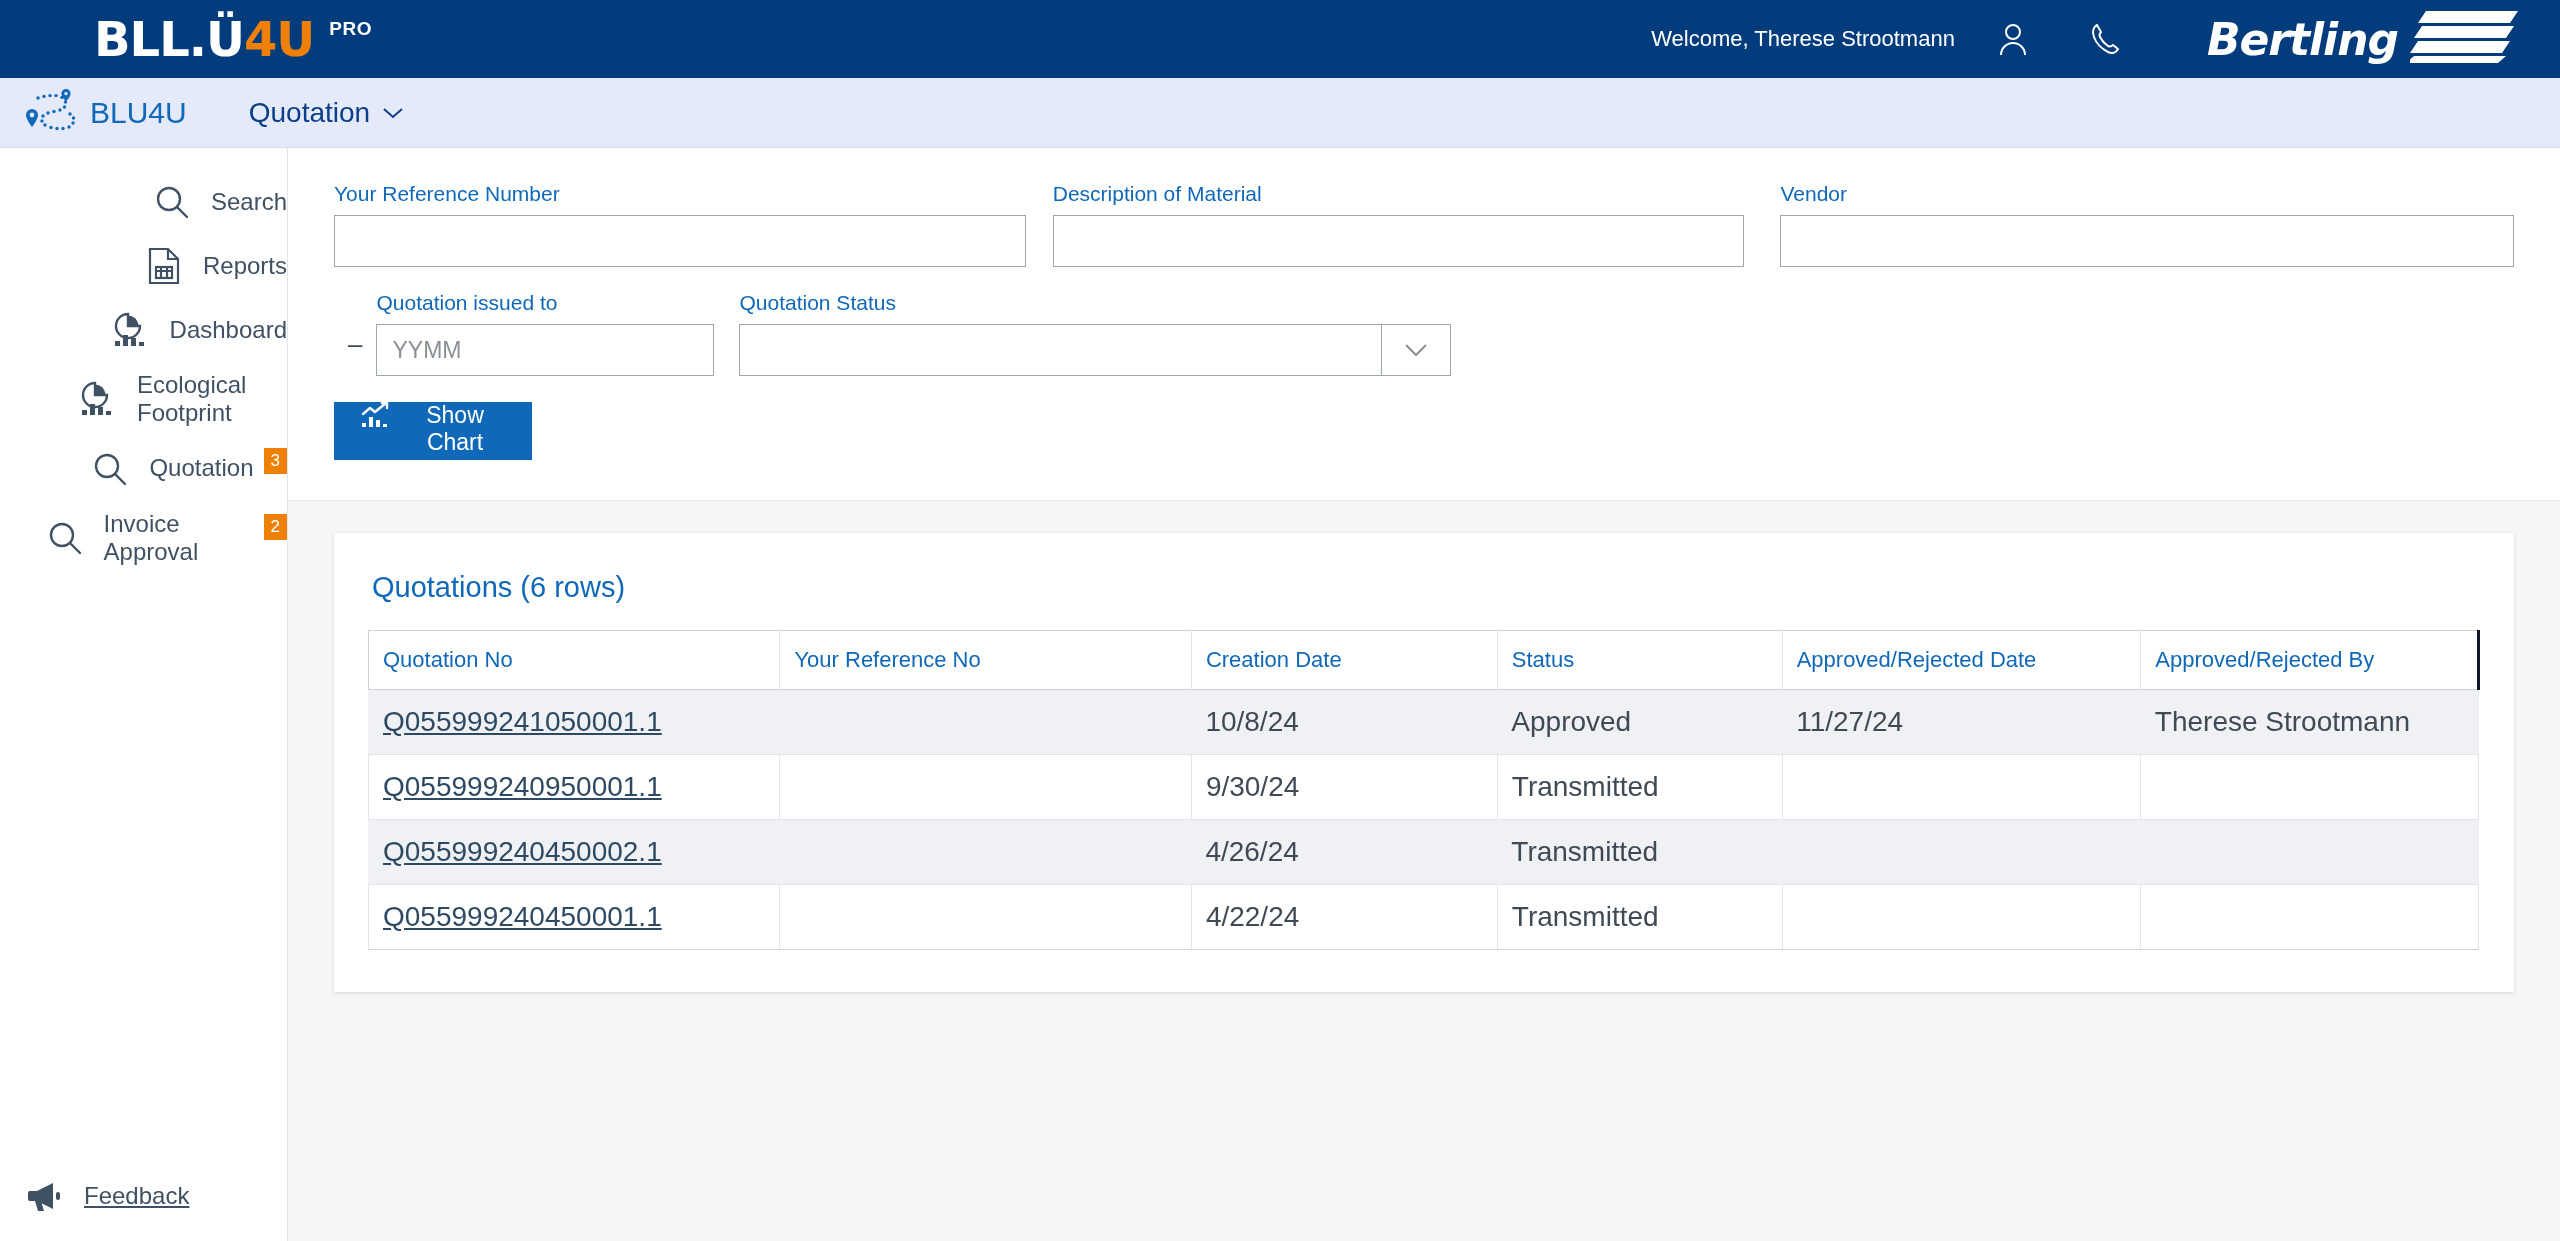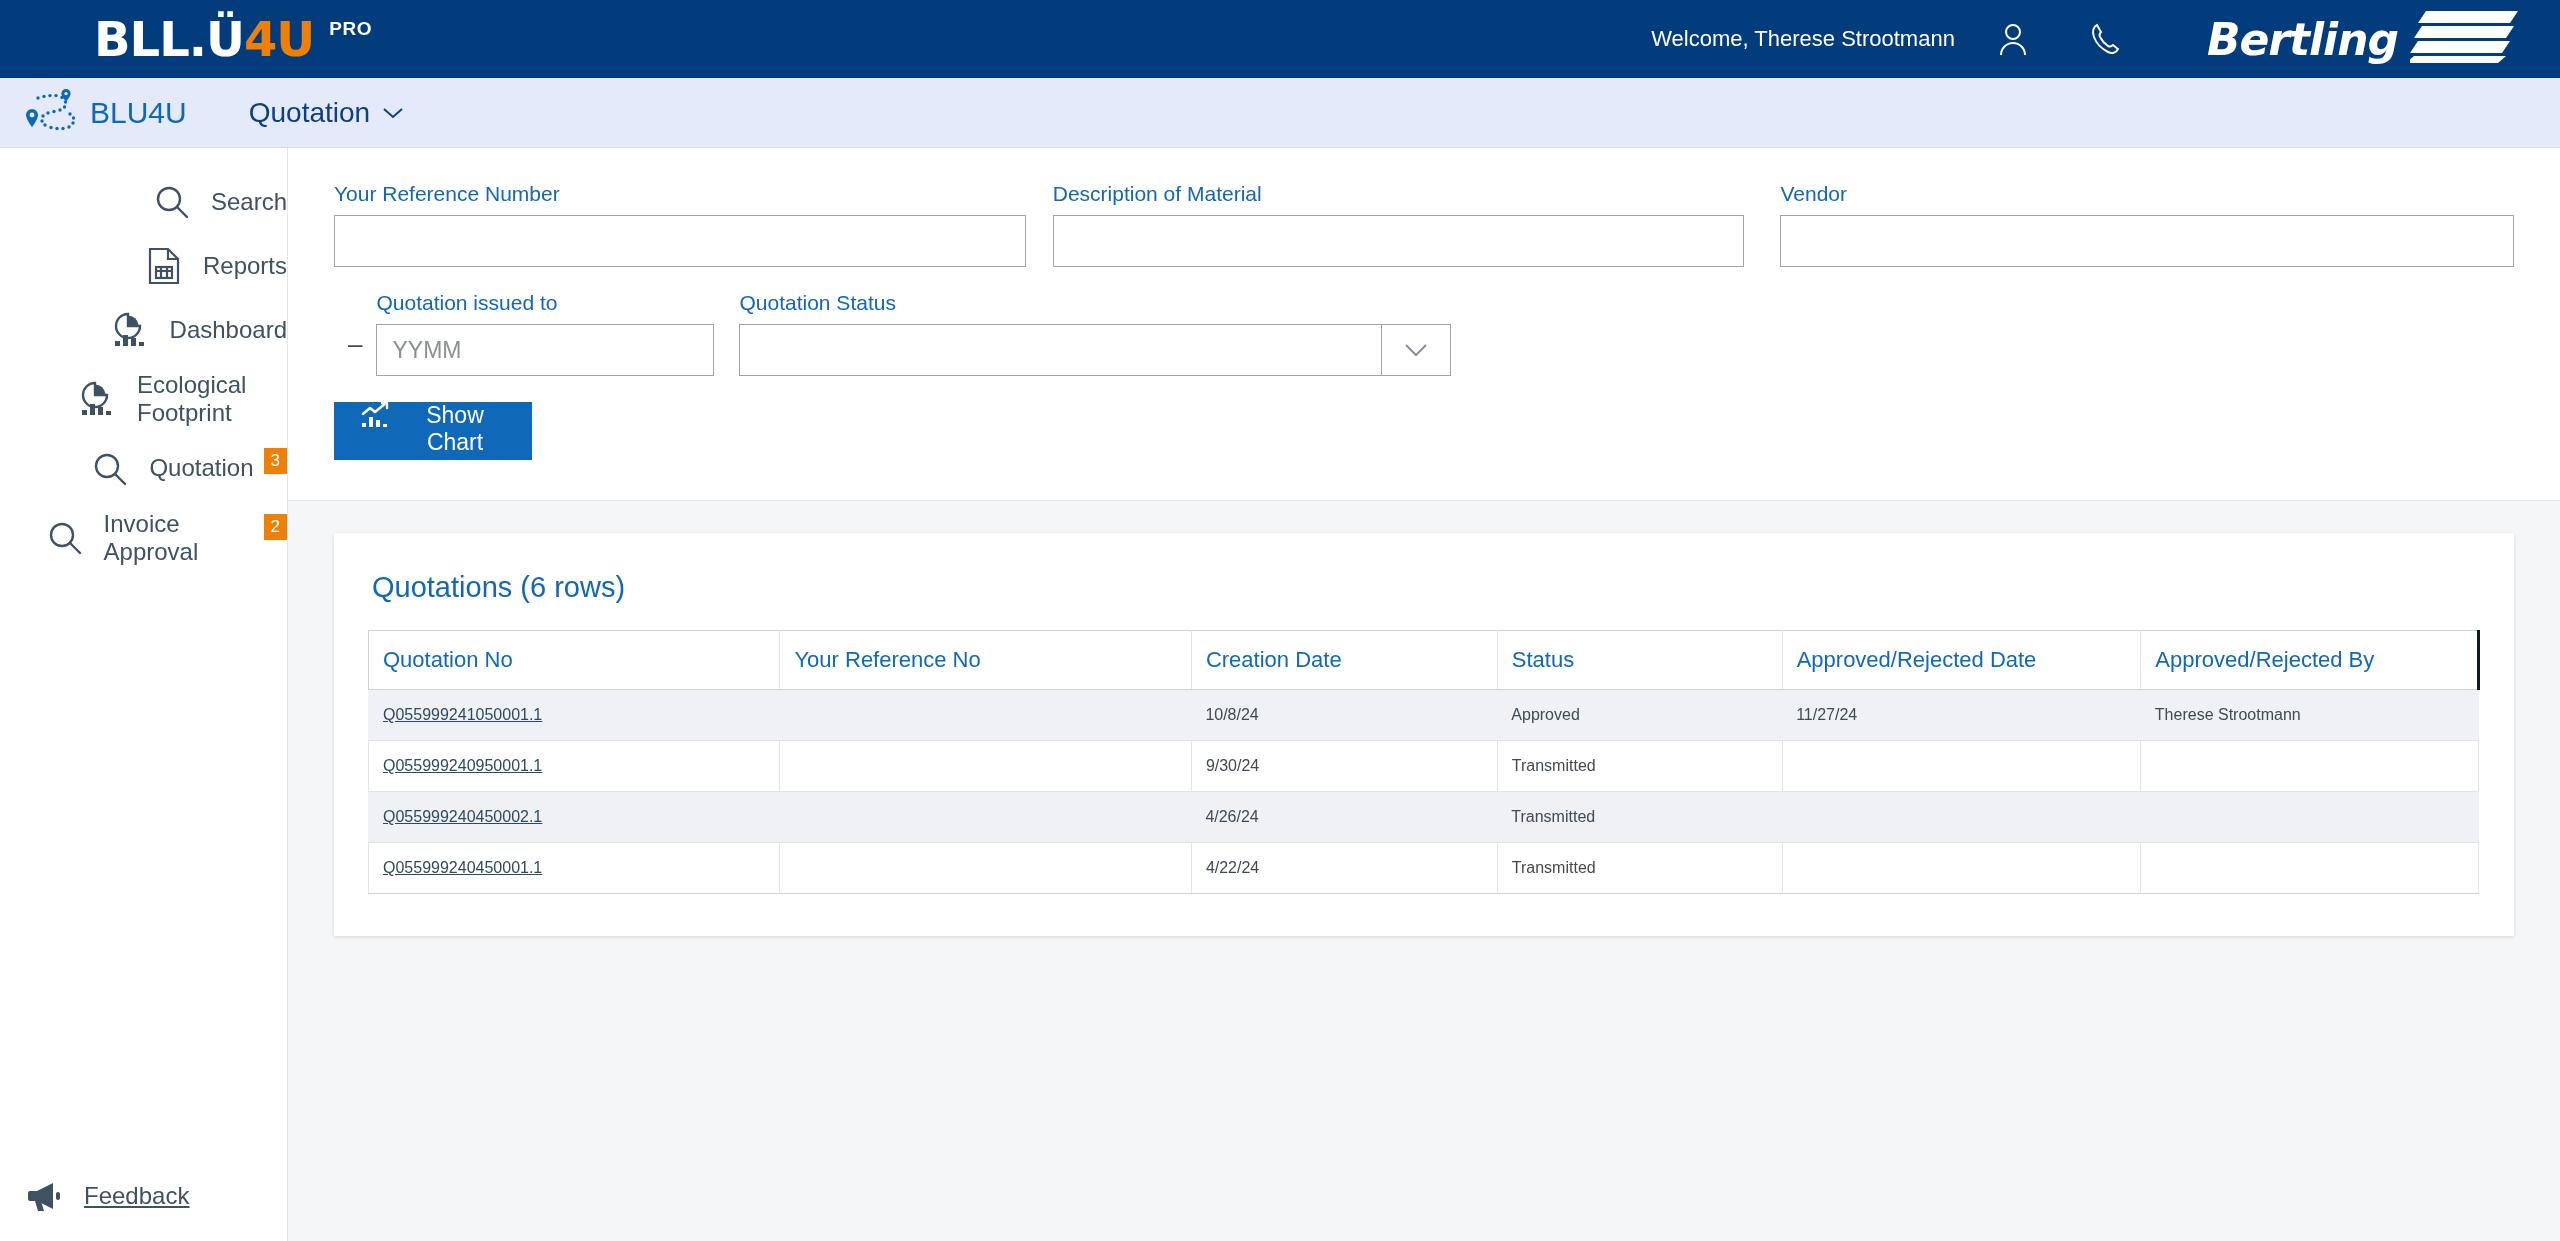--- a/index.html
+++ b/index.html
@@ -260,21 +260,21 @@
     padding: 16px 14px;
     border-top: 1px solid #cfd3d8;
     border-bottom: 1px solid #cfd3d8;
     border-right: 1px solid #e1e4e8;
   }
   table.qt thead th:last-child { border-right: 3px solid #0f172a; }
   table.qt thead th:first-child { border-left: 1px solid #cfd3d8; }
   table.qt tbody td {
     padding: 16px 14px;
     color: #404a55;
-    font-size: 16px;
+    font-size: 28px;
     border-bottom: 1px solid #e1e4e8;
   }
   table.qt tbody tr.odd td { background: #eff1f5; }
   table.qt tbody tr.even td {
     background: #ffffff;
     border-right: 1px solid #e1e4e8;
   }
   table.qt tbody tr.even td:first-child { border-left: 1px solid #e1e4e8; }
   table.qt tbody tr.odd td:first-child { border-left: 1px solid #eff1f5; }
   table.qt tbody tr:last-child td { border-bottom: 1px solid #cfd3d8; }

